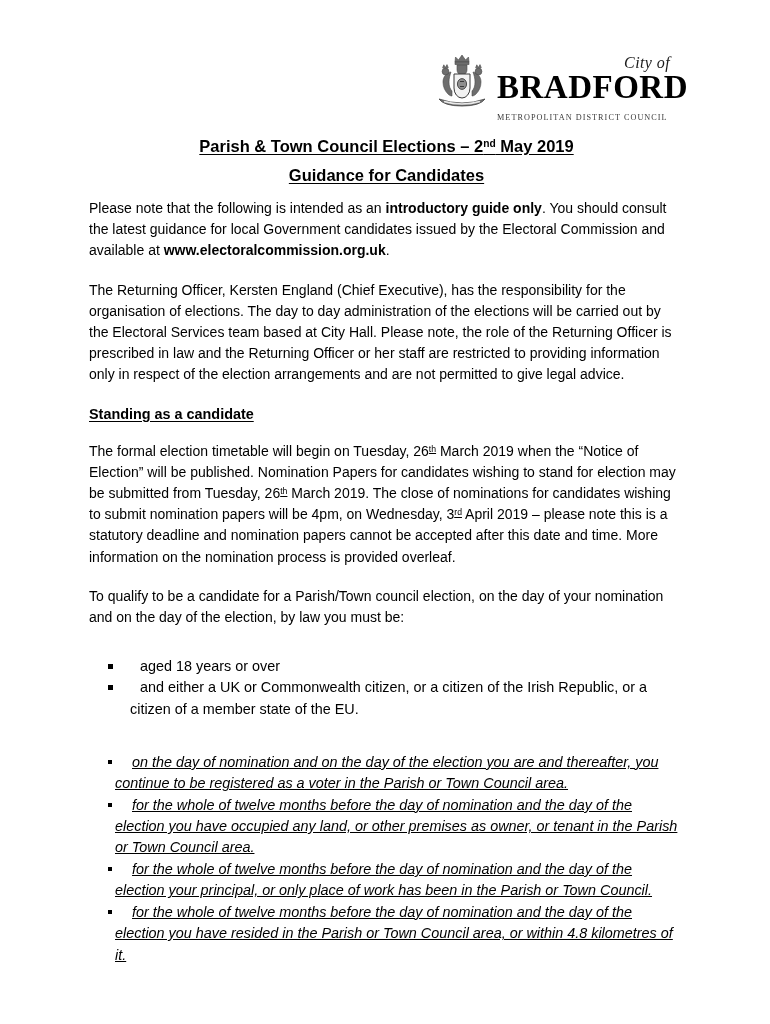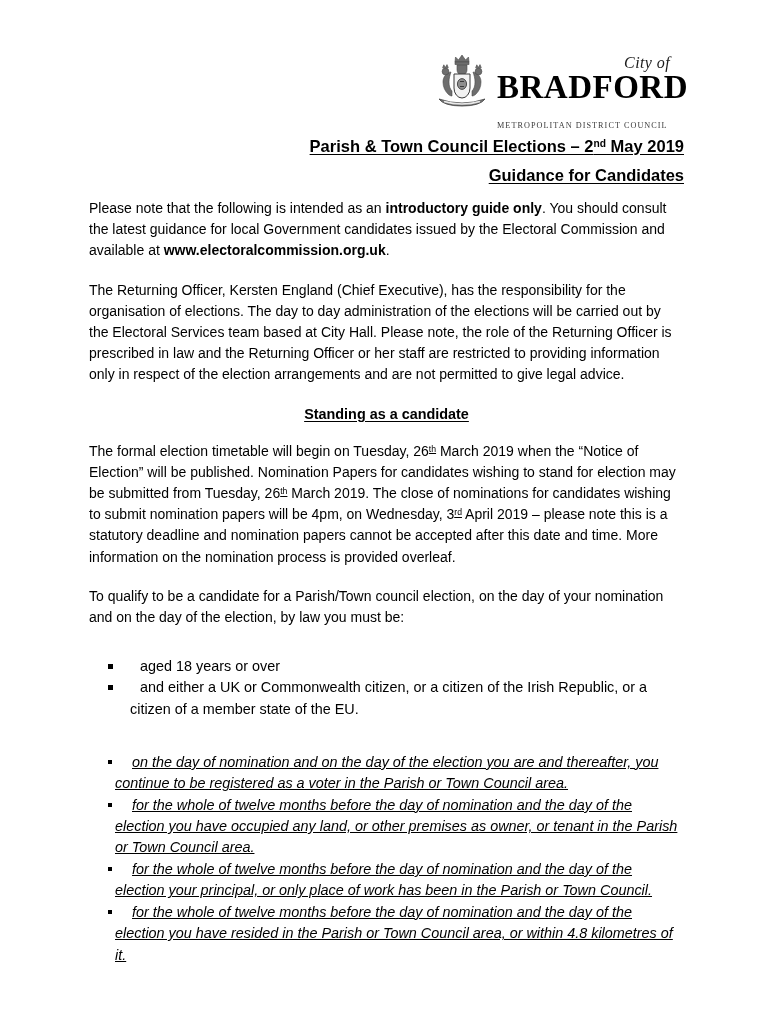--- a/index.html
+++ b/index.html
@@ -64,28 +64,28 @@
     line-height: 33px;
     letter-spacing: 0.5px;
     color: #000000;
   }
   .wm-sub {
     font-family: "Liberation Serif", serif;
     font-size: 8.2px;
     line-height: 10px;
     letter-spacing: 1.05px;
     color: #3a3a3a;
-    margin-top: 17px;
+    margin-top: 9px;
     white-space: nowrap;
   }
 
   
   h1.doc-title, h2.doc-subtitle {
     margin: 0;
-    text-align: right;
+    text-align: center;
     font-weight: bold;
     color: #000;
   }
   h1.doc-title {
     position: absolute;
     top: 136px;
     left: 89px;
     right: 86px;
     font-size: 16.5px;
     line-height: 20px;
@@ -122,21 +122,21 @@
   }
   h3.section-head {
     margin: 0 0 16px 0;
     font-size: 14.4px;
     line-height: 21px;
     font-weight: bold;
     text-decoration: underline;
     text-underline-offset: 2px;
     display: inline-block;
   }
-  .head-wrap { margin-bottom: 0; text-align: center; }
+  .head-wrap { margin-bottom: 0; }
 
   
   ul.bullets {
     margin: 0 0 18px 0;
     padding: 0;
     list-style: none;
   }
   ul.bullets li {
     position: relative;
     padding-left: 52px;

